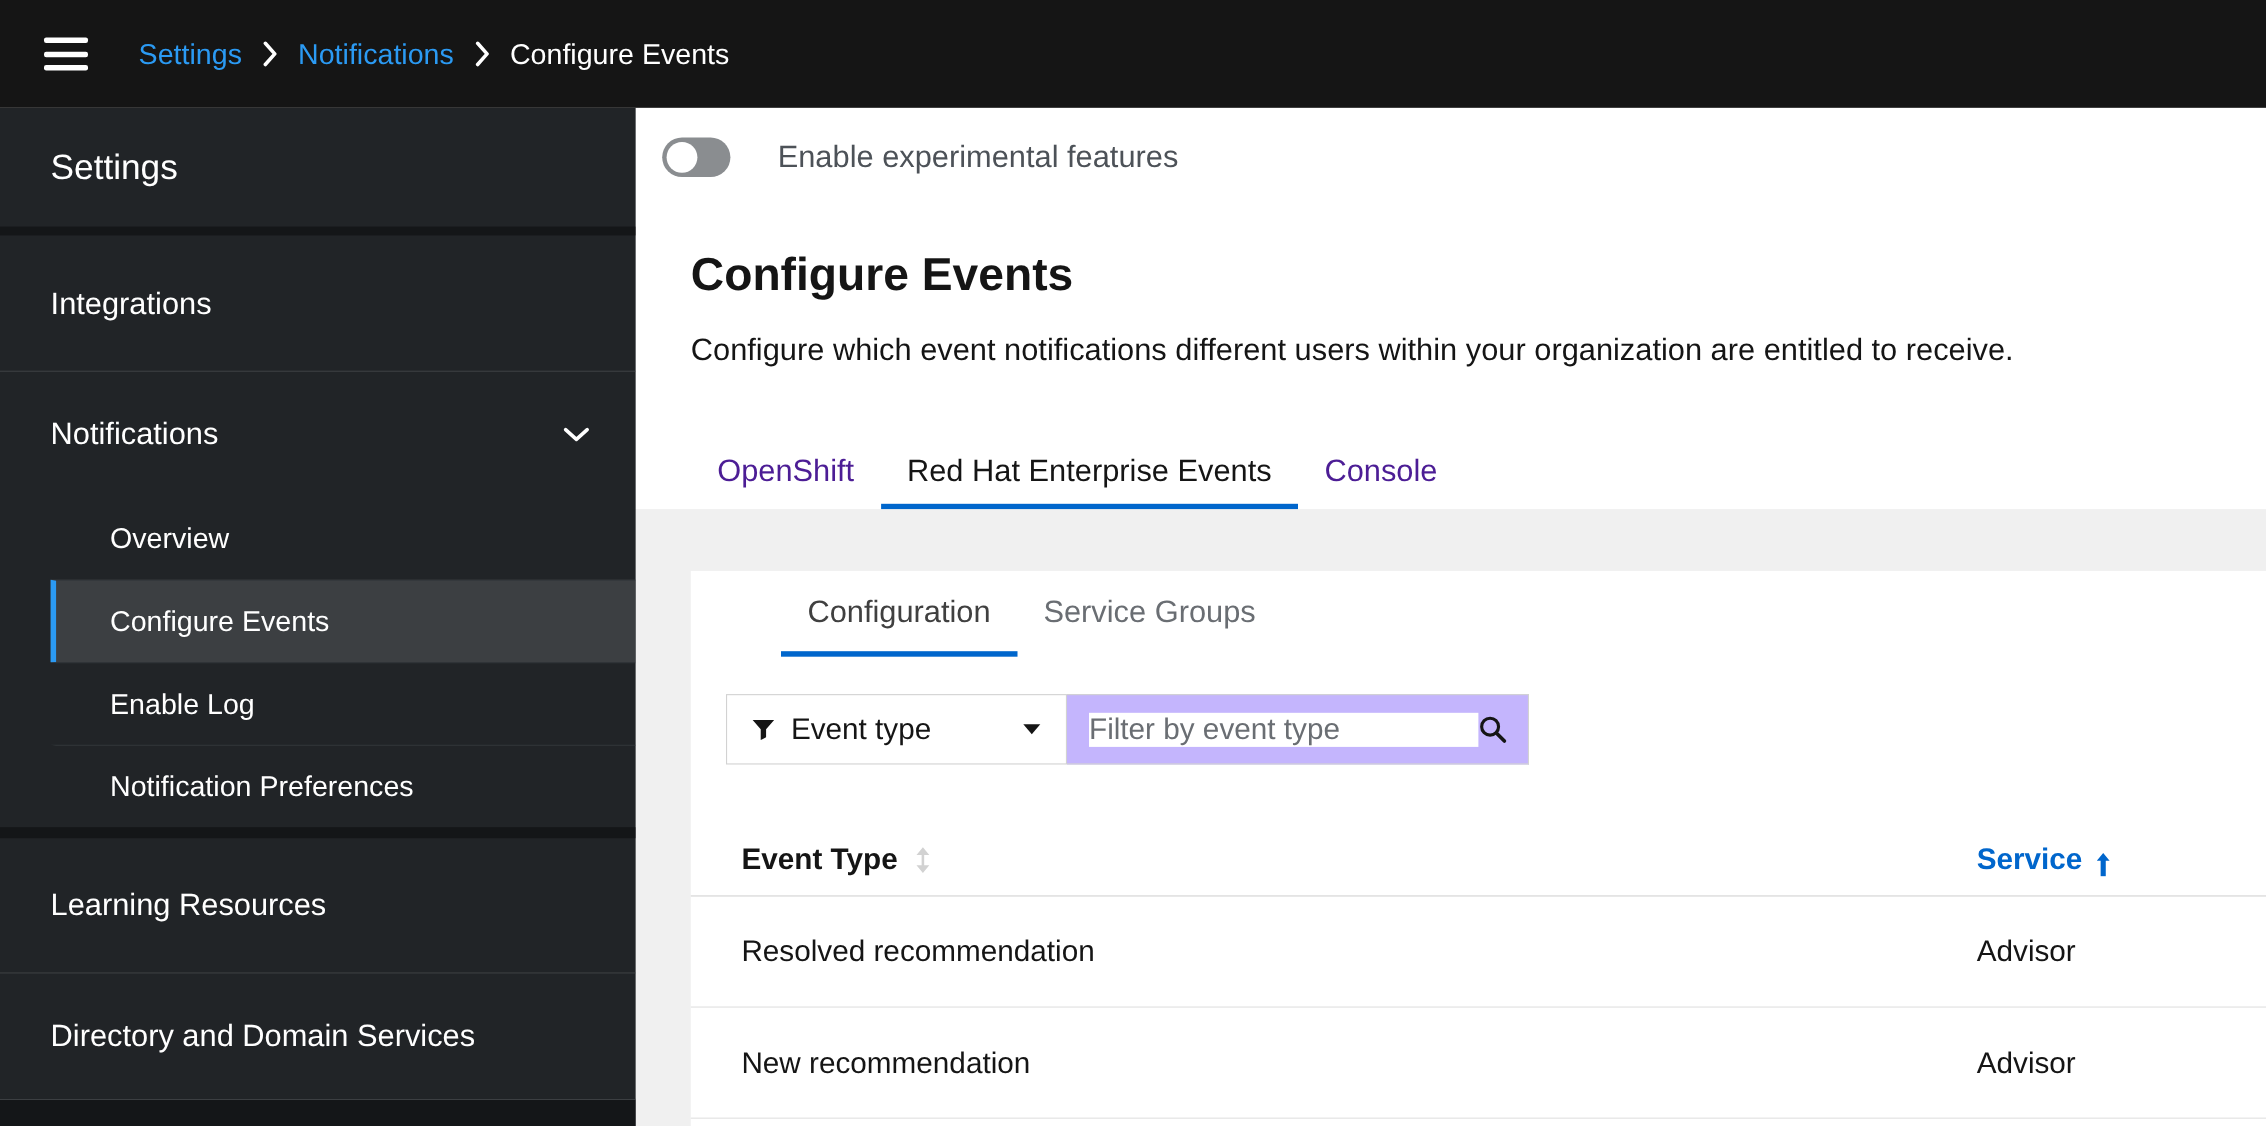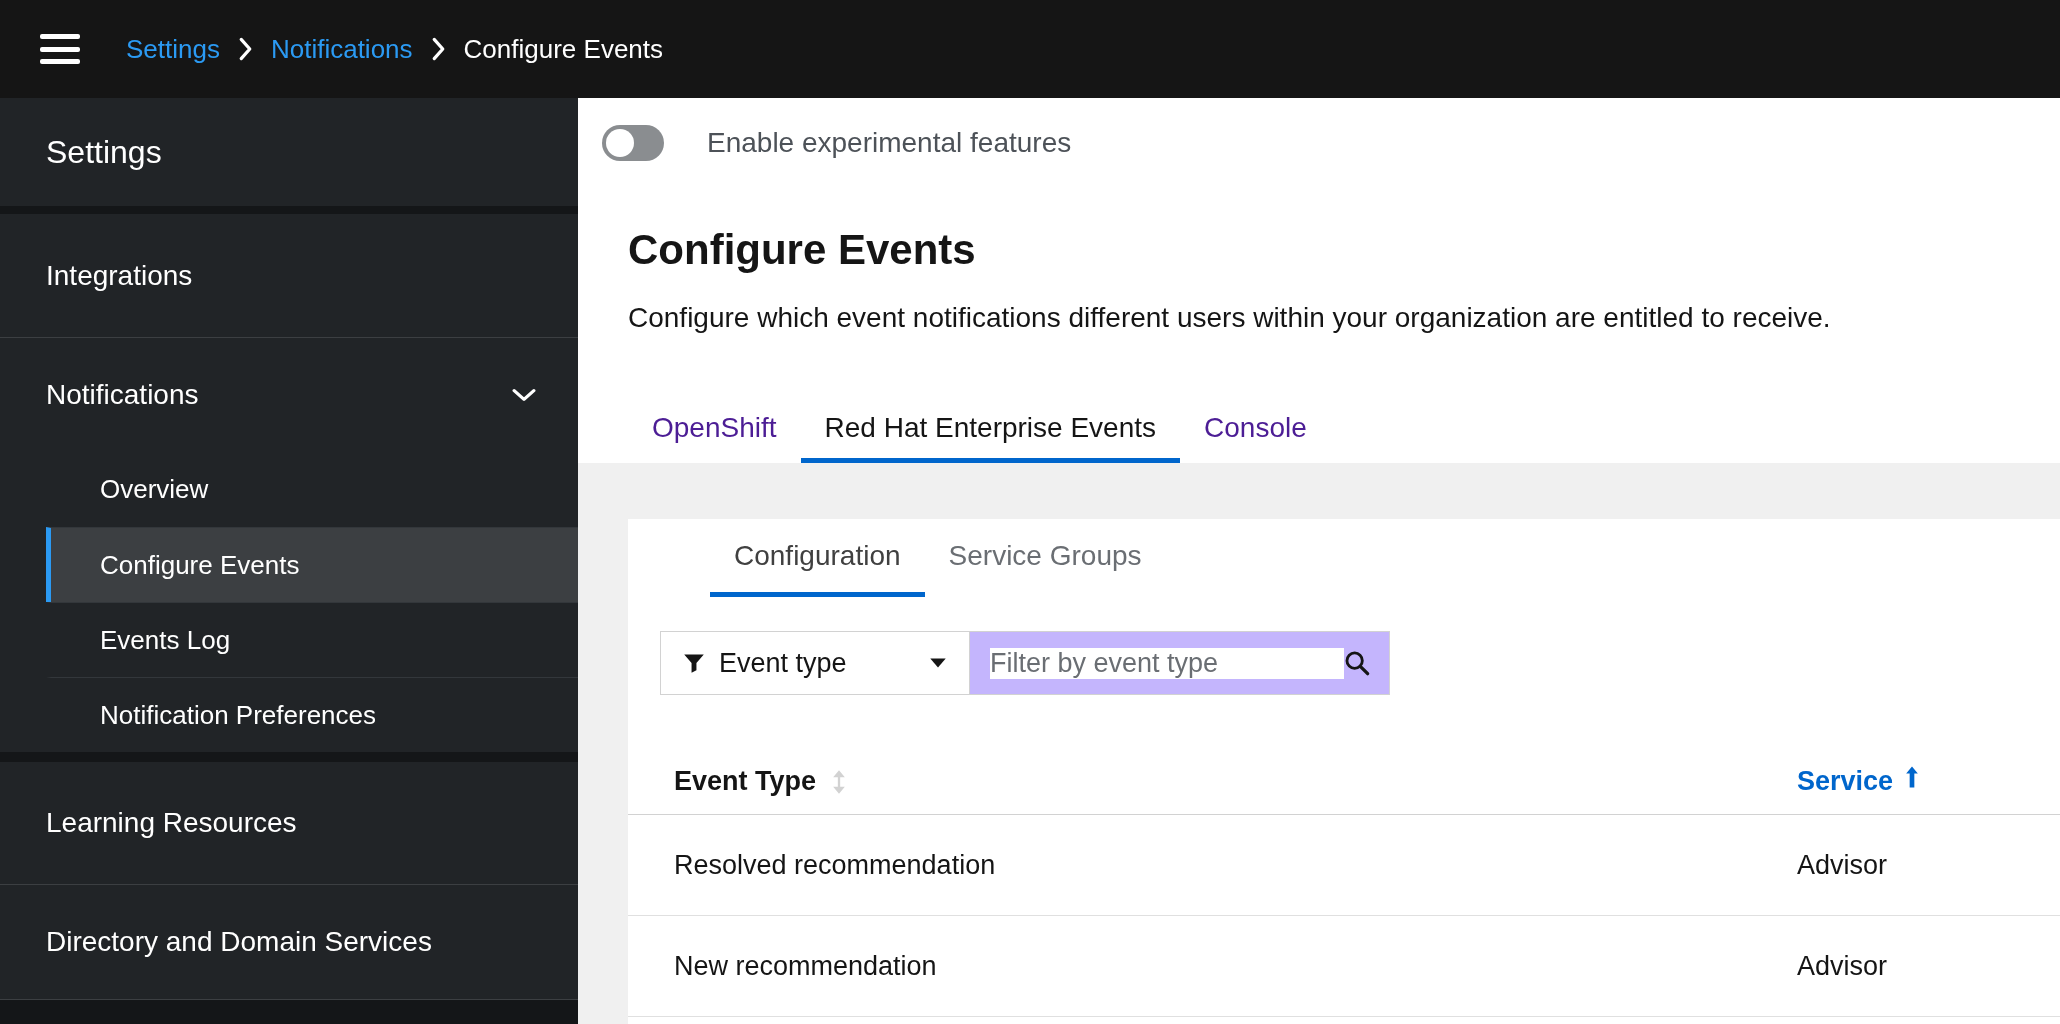--- a/index.html
+++ b/index.html
@@ -54,21 +54,21 @@
   .filter-input-wrap { width:420px; height:64px; border:1px solid #d2d2d2; border-left:none; display:flex; align-items:center; padding:0 20px; background:#c4b5fd; }
   .filter-input { flex:1; border:none; outline:none; font-size:27px; font-family:"Liberation Sans", sans-serif; color:#151515; }
   .filter-input::placeholder { color:#6a6e73; }
 
   .ev-table { position:absolute; top:230px; left:0; right:0; }
   .t-header { height:66px; display:flex; align-items:center; border-bottom:1px solid #d2d2d2; }
   .t-row { height:101px; display:flex; align-items:center; border-bottom:1px solid #e0e0e0; }
   .col-event { width:1169px; padding-left:46px; display:flex; align-items:center; }
   .col-service { flex:1; display:flex; align-items:center; }
   .th-event { font-size:27px; font-weight:700; color:#151515; cursor:pointer; display:flex; align-items:center; gap:16px; }
-  .th-service { font-size:27px; font-weight:700; color:#0066cc; cursor:pointer; display:flex; align-items:flex-start; gap:12px; }
+  .th-service { font-size:27px; font-weight:700; color:#0066cc; cursor:pointer; display:flex; align-items:flex-end; gap:12px; }
   .cell-text { font-size:27px; color:#151515; }
 
   .icon { display:inline-flex; align-items:center; justify-content:center; }
 </style>
 </head>
 <body>
 
 <div class="masthead">
   <div class="hamburger">
     <span></span>
@@ -110,21 +110,21 @@
   </div>
 
   <div>
     <div class="subnav-item" style="border-top:none;">
       <span>Overview</span>
     </div>
     <div class="subnav-item selected">
       <span>Configure Events</span>
     </div>
     <div class="subnav-item">
-      <span>Events Log</span>
+      <span>Enable Log</span>
     </div>
     <div class="subnav-item">
       <span>Notification Preferences</span>
     </div>
   </div>
 
   <div class="thick-divider2"></div>
 
   <div class="nav-item h122">
     <span>Learning Resources</span>

